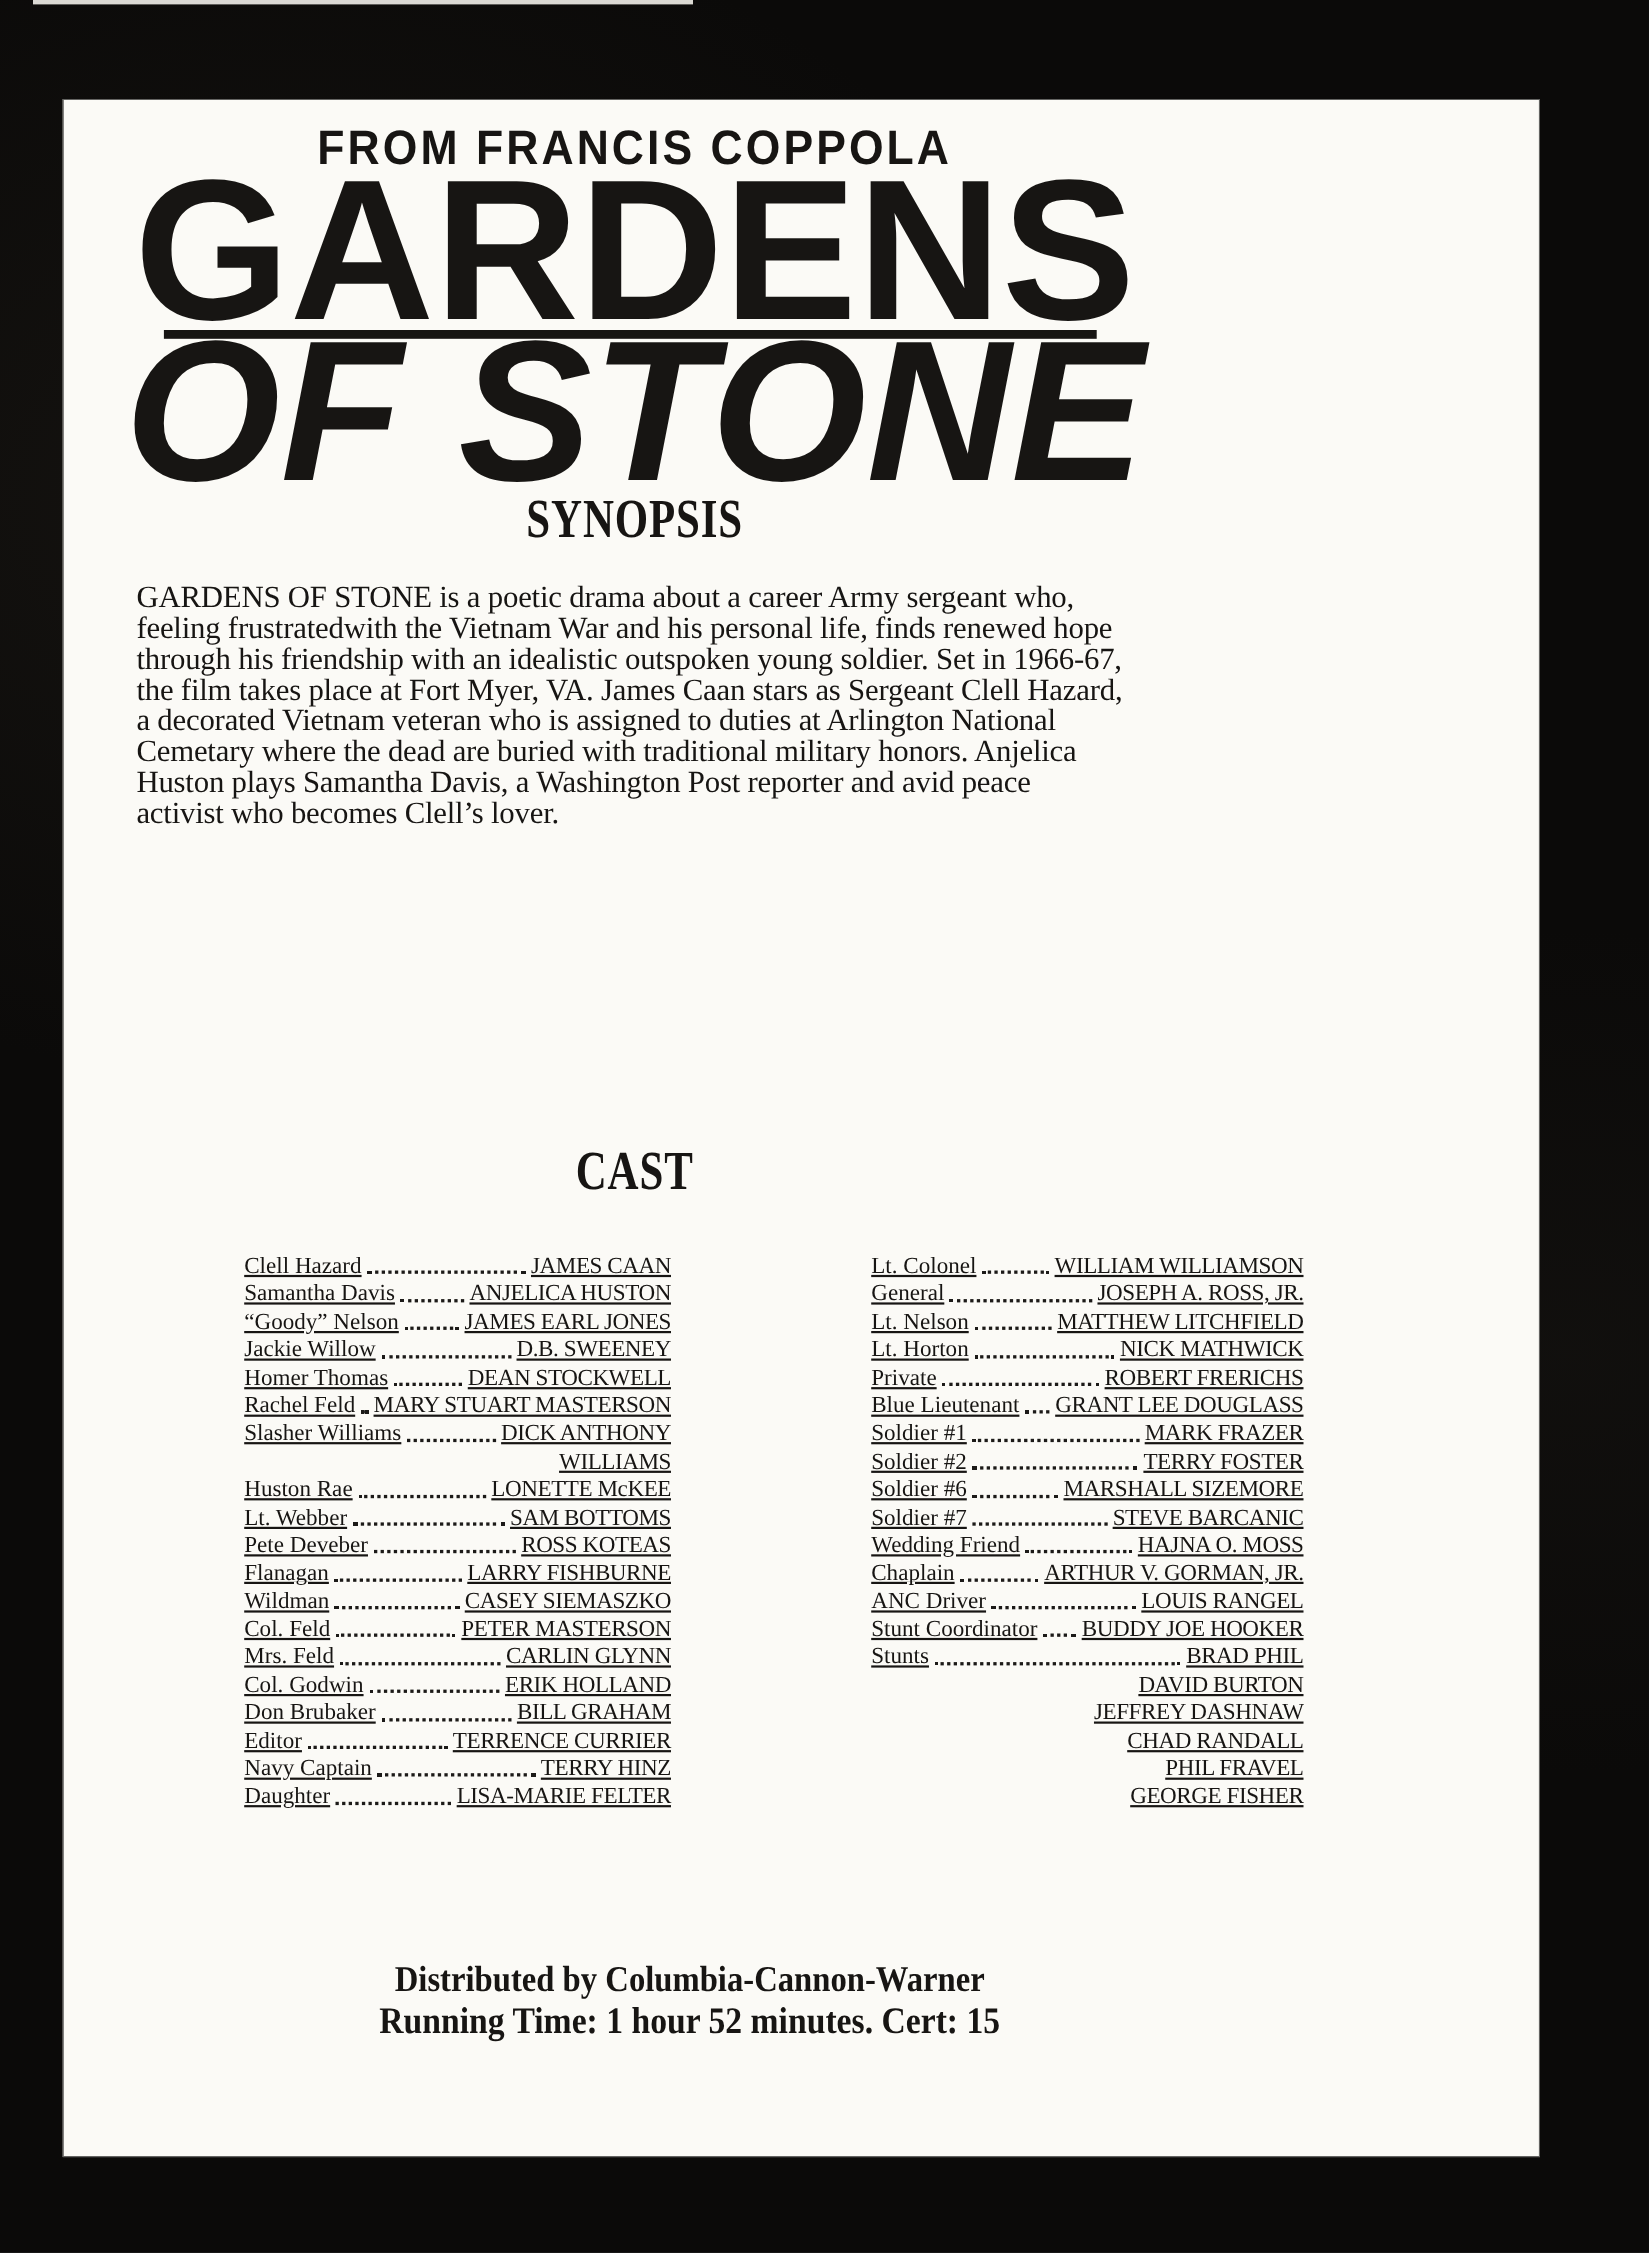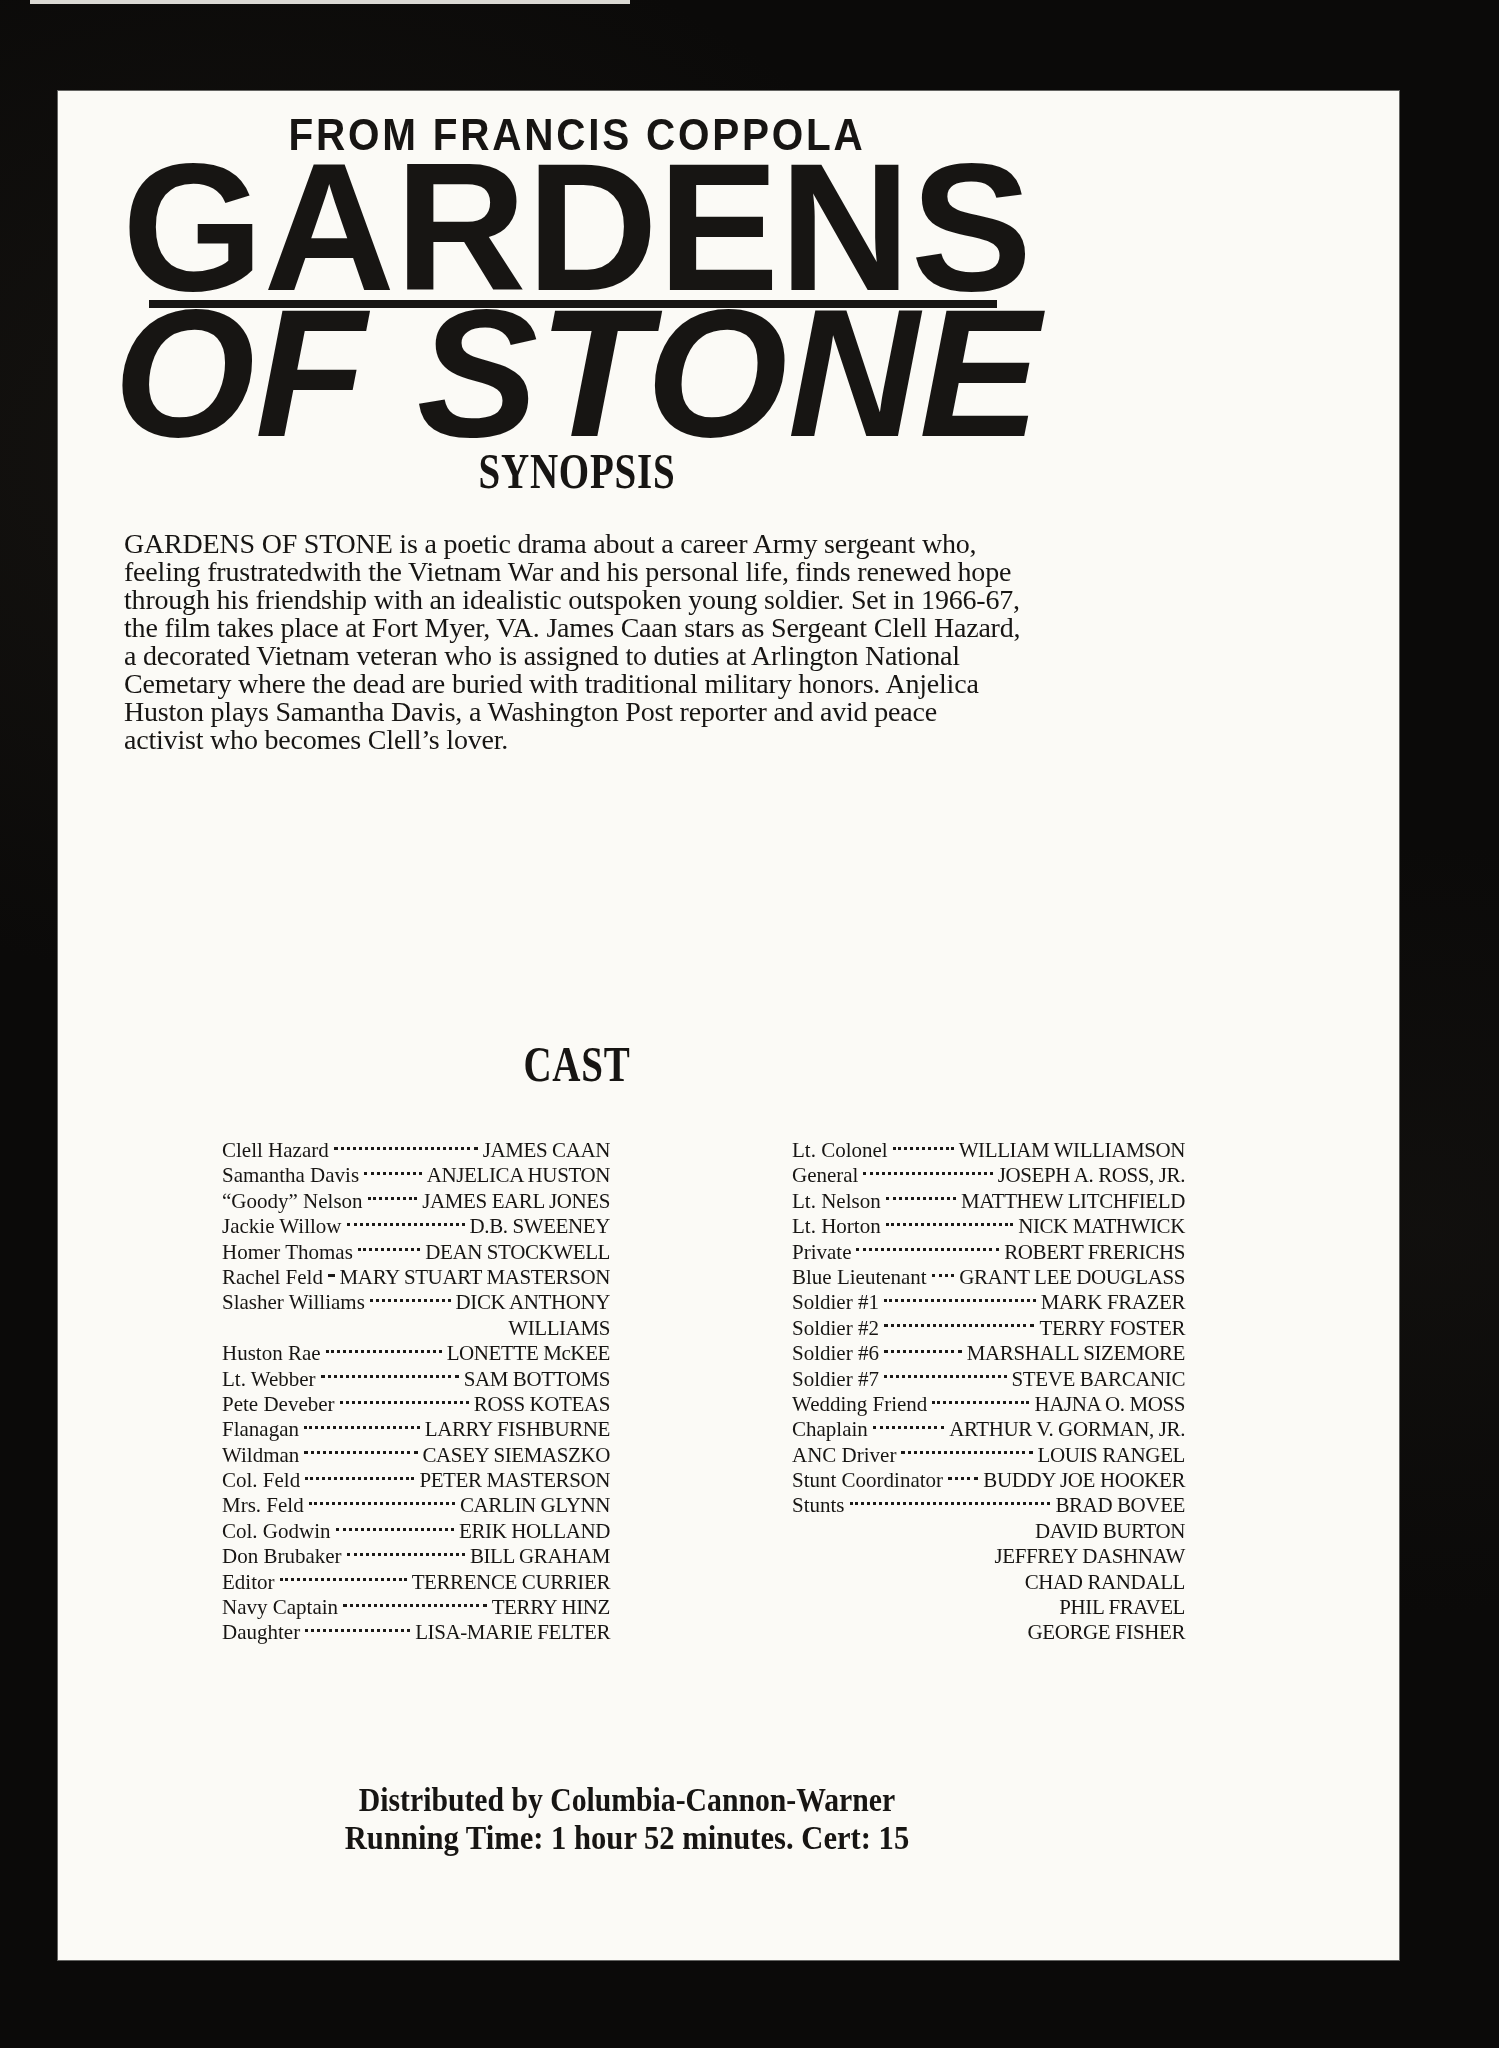--- a/index.html
+++ b/index.html
@@ -77,23 +77,24 @@
   }
 
   .cast-wrap{
     top:1048px;left:165px;width:963px;
     display:flex;justify-content:space-between;
   }
   .cast-col{font-size:21px;}
   .cast-col.left{width:388px;}
   .cast-col.right{width:393px;}
   .cast-row{
-    display:flex;align-items:center;
+    display:flex;align-items:flex-end;
     height:25.4px;line-height:25.4px;
     white-space:nowrap;
+    text-decoration:underline;
   }
   .cast-row.cont{display:block;text-align:right;}
   .cast-role{flex:0 0 auto;}
   .cast-leader{
     flex:1 1 auto;min-width:6px;
     border-bottom:3px dotted #1c1a18;
     margin:0 5px 5px 5px;
   }
   .cast-name{flex:0 0 auto;letter-spacing:-0.4px;}
 
@@ -296,21 +297,21 @@
             <span class="cast-name">LOUIS RANGEL</span>
           </div>
           <div class="cast-row">
             <span class="cast-role">Stunt Coordinator</span>
             <span class="cast-leader"></span>
             <span class="cast-name">BUDDY JOE HOOKER</span>
           </div>
           <div class="cast-row">
             <span class="cast-role">Stunts</span>
             <span class="cast-leader"></span>
-            <span class="cast-name">BRAD BOVEE</span>
+            <span class="cast-name">BRAD PHIL</span>
           </div>
           <div class="cast-row cont"><span class="cast-name">DAVID BURTON</span></div>
           <div class="cast-row cont"><span class="cast-name">JEFFREY DASHNAW</span></div>
           <div class="cast-row cont"><span class="cast-name">CHAD RANDALL</span></div>
           <div class="cast-row cont"><span class="cast-name">PHIL FRAVEL</span></div>
           <div class="cast-row cont"><span class="cast-name">GEORGE FISHER</span></div>
         </div>
     </div>
 
     <div class="abs footer">

